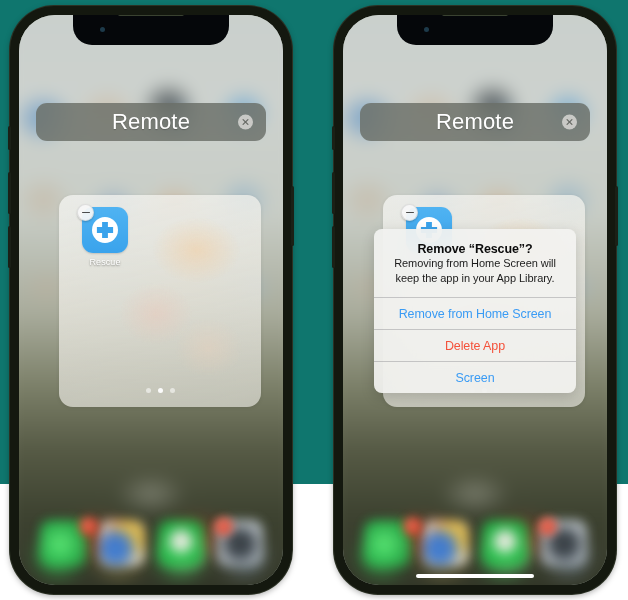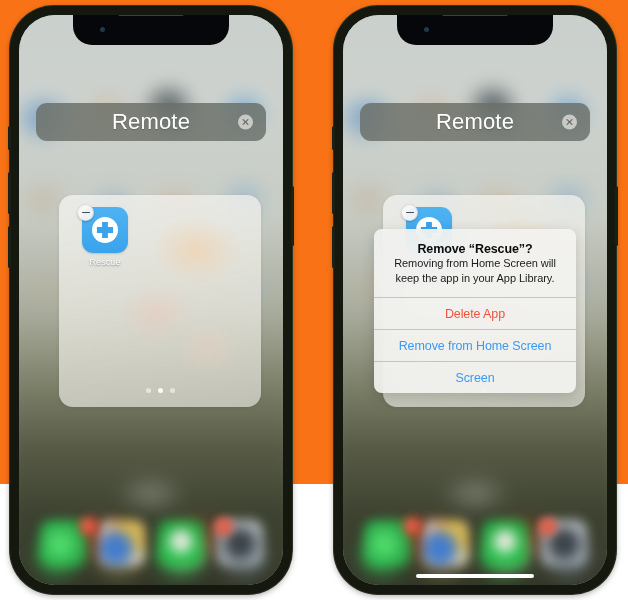--- a/index.html
+++ b/index.html
@@ -9,21 +9,21 @@
     height: 600px;
     background: #ffffff;
     font-family: "Liberation Sans", sans-serif;
     overflow: hidden;
   }
 
   #stage {
     position: relative;
     width: 628px;
     height: 484px;
-    background: #f97316;
+    background: #0f766e;
   }
 
   
   .phone {
     position: absolute;
     top: 6px;
     width: 282px;
     height: 588px;
     border-radius: 44px;
     background: #14180f;
@@ -455,22 +455,22 @@
           <span class="dot"></span>
         </div>
       </div>
 
       <div class="alert-backdrop"></div>
       <div class="alert">
         <div class="alert-head">
           <div class="alert-title">Remove “Rescue”?</div>
           <div class="alert-msg">Removing from Home Screen will keep the app in your App Library.</div>
         </div>
+        <div class="alert-btn normal">Remove from Home Screen</div>
         <div class="alert-btn destructive">Delete App</div>
-        <div class="alert-btn normal">Remove from Home Screen</div>
         <div class="alert-btn normal">Screen</div>
       </div>
 
       <div class="dock">
         <div class="dock-icon d-phone"></div>
         <div class="dock-icon d-chrome"></div>
         <div class="dock-icon d-whatsapp"></div>
         <div class="dock-icon d-settings"></div>
         <div class="dock-badge" style="left:52px; top:2px;"></div>
         <div class="dock-badge" style="left:187px; top:2px;"></div>

